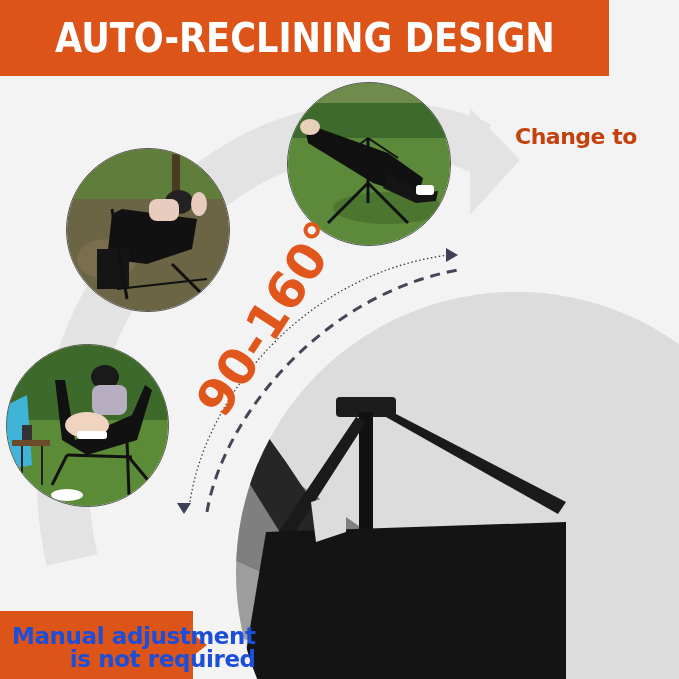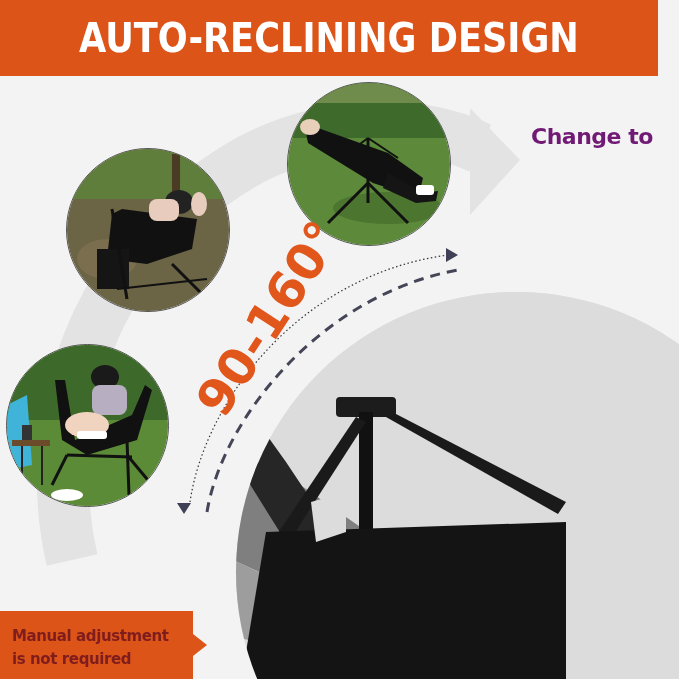--- a/index.html
+++ b/index.html
@@ -1,28 +1,28 @@
 <!DOCTYPE html>
 <html><head>
 <meta charset="utf-8">
 <style>
   html,body{margin:0;padding:0;}
   body{width:679px;height:679px;position:relative;overflow:hidden;background:#f3f3f3;font-family:"DejaVu Sans","Liberation Sans",sans-serif;}
-  .banner{position:absolute;left:0;top:0;width:658px;height:76px;background:#dd5419;display:flex;align-items:center;justify-content:center;}
+  .banner{position:absolute;left:0;top:0;width:609px;height:76px;background:#dd5419;display:flex;align-items:center;justify-content:center;}
   .banner-title{color:#fff;font-weight:bold;font-size:40px;letter-spacing:0px;font-family:"DejaVu Sans","Liberation Sans",sans-serif;transform:scaleX(0.88);white-space:nowrap;}
   .arc{position:absolute;left:0;top:0;}
   .photo{position:absolute;border-radius:50%;overflow:hidden;border:1px solid #555;}
   .photo svg{display:block;}
-  .side-text{position:absolute;left:531px;top:122px;color:#701a75;font-weight:bold;font-size:22px;line-height:29px;letter-spacing:-0.5px;}
+  .side-text{position:absolute;left:515px;top:122px;color:#c2410c;font-weight:bold;font-size:22px;line-height:29px;letter-spacing:-0.5px;}
   .side-text div{white-space:nowrap;}
   .angle-wrap{position:absolute;left:185px;top:395px;}
   .angle-text{display:block;color:#e0561b;font-weight:bold;font-size:50px;transform:rotate(-57deg);transform-origin:0 0;white-space:nowrap;font-family:"DejaVu Sans","Liberation Sans",sans-serif;}
   .big-circle{position:absolute;left:236px;top:292px;width:560px;height:560px;border-radius:50%;background:#dcdcdc;overflow:hidden;}
   .callout{position:absolute;left:0;top:611px;width:207px;height:68px;}
-  .callout-text{position:absolute;left:12px;top:625px;color:#7f1d1d;font-weight:bold;font-size:15px;line-height:23px;letter-spacing:-0.4px;}
+  .callout-text{position:absolute;left:12px;top:625px;color:#1d4ed8;font-weight:bold;font-size:23px;line-height:23px;letter-spacing:-0.4px;text-align:right;}
   .callout-text div{white-space:nowrap;}
 </style>
 </head>
 <body>
 
 <svg class="arc" width="679" height="679" viewBox="0 0 679 679">
   <path d="M 72 560 C 40 420, 90 250, 250 160 C 330 118, 420 120, 480 148" fill="none" stroke="#e3e3e3" stroke-width="52"></path>
   <polygon points="470,108 520,160 470,215" fill="#e3e3e3"></polygon>
 </svg>
 

